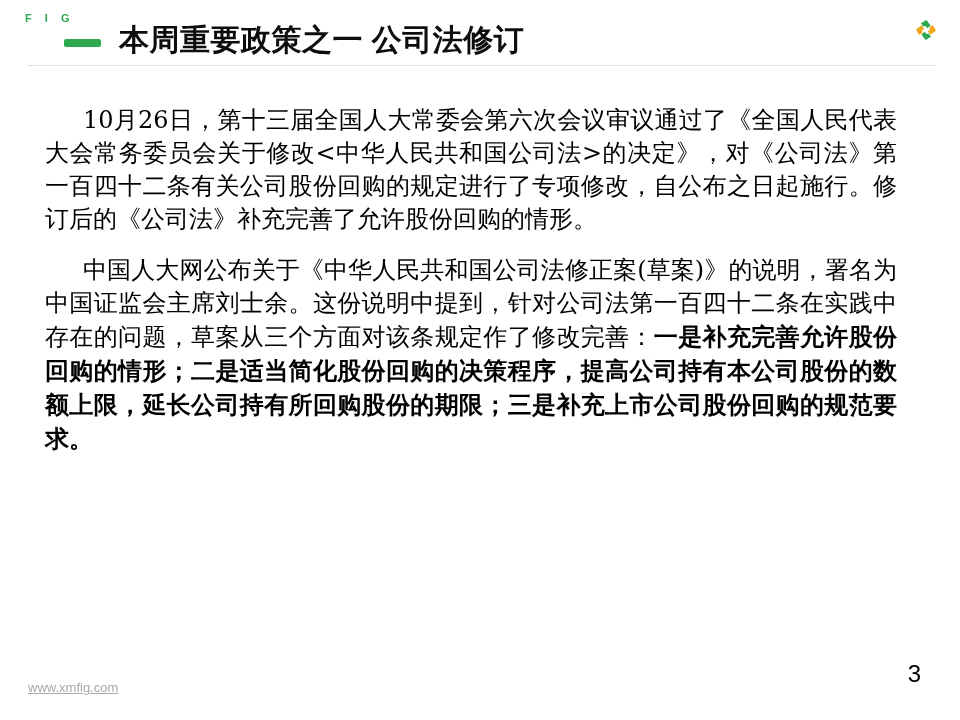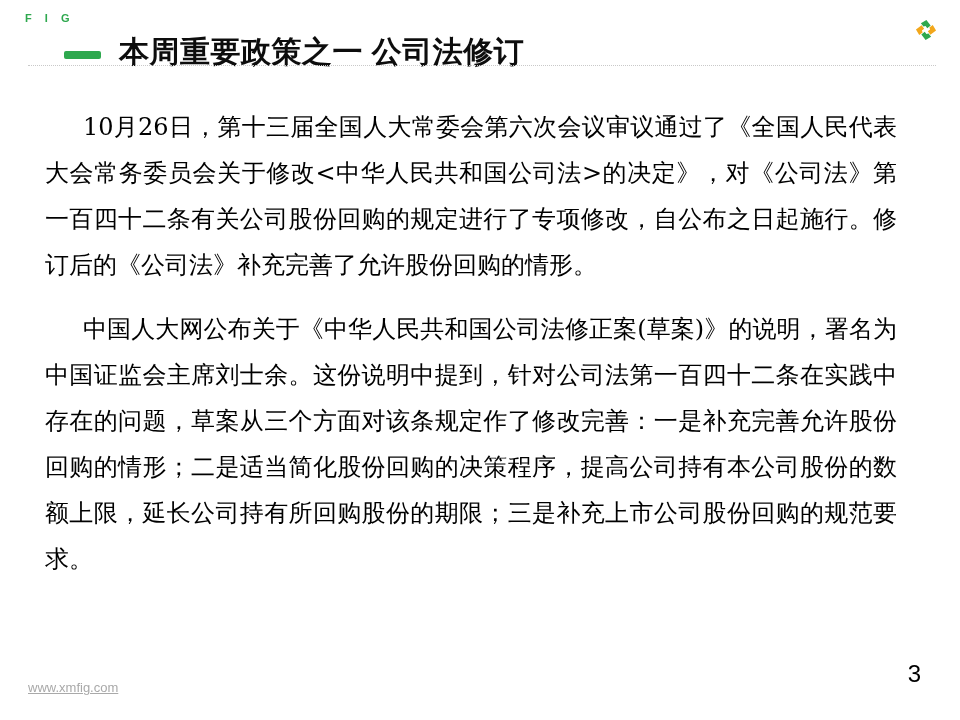--- a/index.html
+++ b/index.html
@@ -23,21 +23,21 @@
     color: #2ea84e;
     font-size: 11px;
     font-weight: bold;
     letter-spacing: 5px;
     font-family: "Liberation Sans", sans-serif;
   }
   
   .title-row {
     position: absolute;
     left: 64px;
-    top: 32px;
+    top: 20px;
     display: flex;
     align-items: center;
     text-align: center;
   }
   .title-dash {
     width: 37px;
     height: 8px;
     background: #2ea84e;
     border-radius: 2px;
     margin-right: 18px;
@@ -68,30 +68,30 @@
     height: 28px;
   }
   
   .content {
     position: absolute;
     left: 45px;
     top: 104px;
     width: 852px;
     font-family: "DejaVu Serif", "Liberation Serif", serif;
     font-size: 24px;
-    line-height: 46px;
+    line-height: 33px;
     color: #000000;
     text-align: justify;
   }
   .content p {
     margin: 0 0 18px 0;
     text-indent: 38px;
   }
   .bold-run {
-    font-weight: normal;
+    font-weight: bold;
   }
   
   .site-url {
     position: absolute;
     left: 28px;
     top: 680px;
     font-size: 13px;
     color: #a9a9a9;
     font-family: "Liberation Sans", sans-serif;
     text-decoration: underline;

